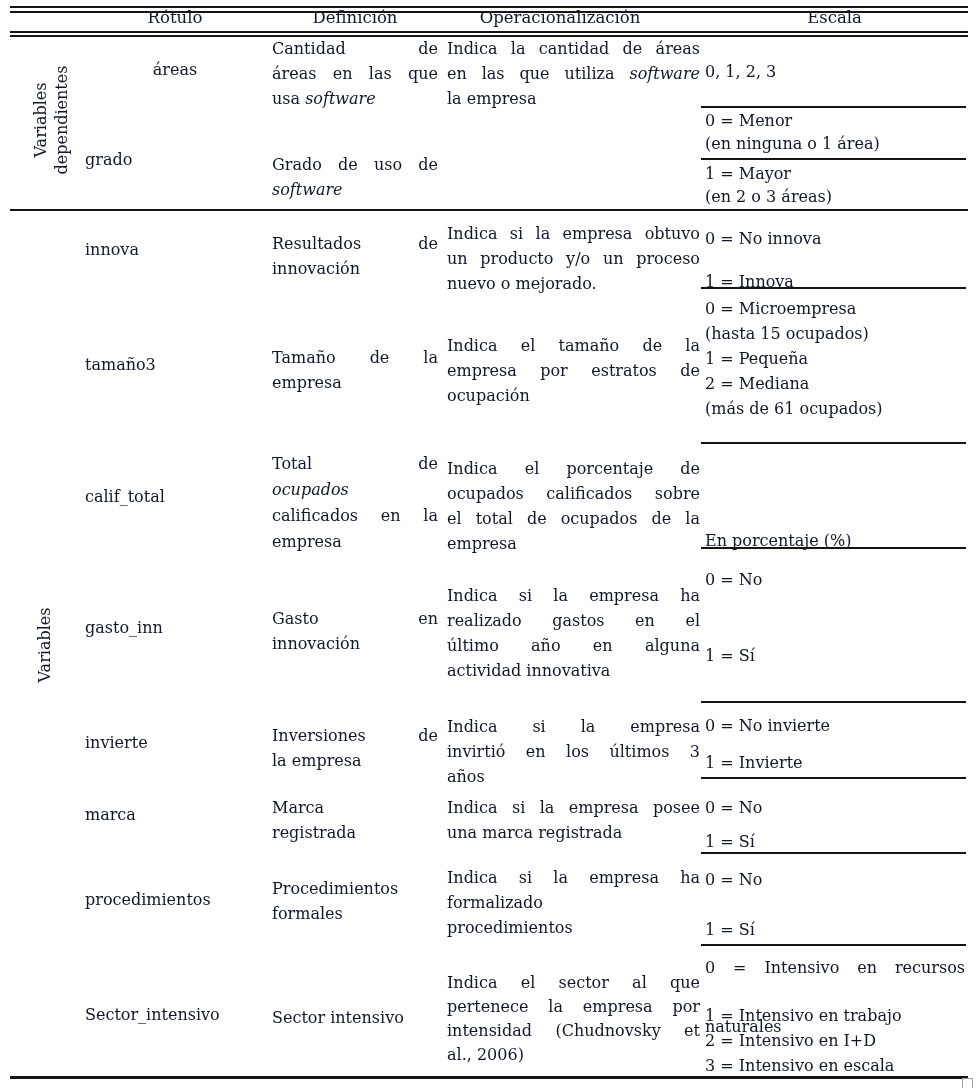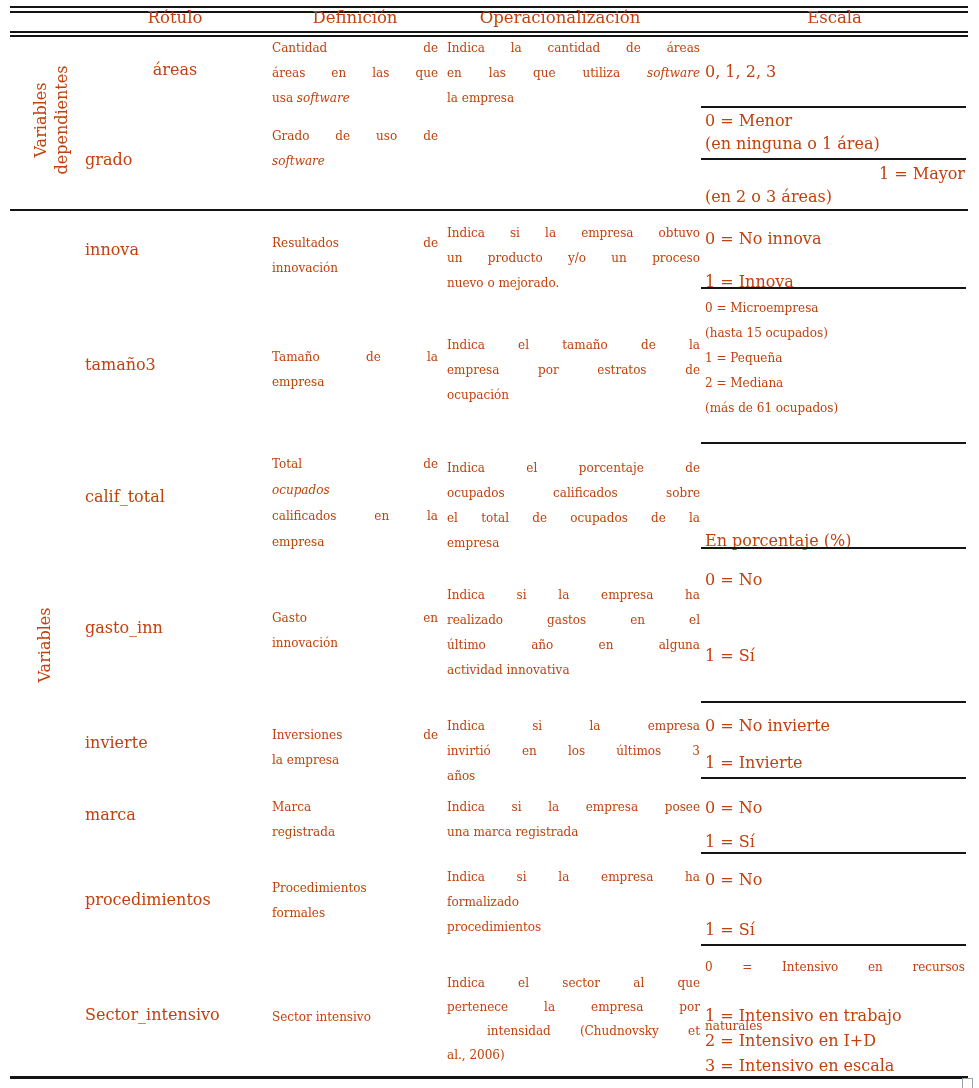--- a/index.html
+++ b/index.html
@@ -1,22 +1,22 @@
 <!DOCTYPE html>
 <html><head>
 <meta charset="utf-8">
 <style>
   html,body{margin:0;padding:0;background:#ffffff;}
   #canvas{position:relative;width:979px;height:1088px;background:#ffffff;overflow:hidden;
-          font-family:"DejaVu Serif", serif;color:#c2410c;}
+          font-family:"DejaVu Serif", serif;color:#0f172a;}
   .rule{position:absolute;background:#141414;}
   .escrule{position:absolute;background:#141414;left:701px;width:265px;height:2px;}
   .hdr{position:absolute;top:8px;font-size:16.5px;text-align:center;}
   .rot{position:absolute;left:85px;width:180px;font-size:16px;}
-  .par{position:absolute;font-size:12px;}
+  .par{position:absolute;font-size:16px;}
   .par .ln{line-height:25px;text-align:justify;}
   .ln.j{text-align-last:justify;}
   .ln.l{text-align-last:left;}
   .defp{left:272px;width:166px;}
   .operp{left:447px;width:253px;}
   .escp{left:705px;width:260px;}
   .escitem{position:absolute;left:705px;width:260px;font-size:16px;line-height:20px;}
   .vlabel{position:absolute;font-size:16px;text-align:center;line-height:21px;
           transform:rotate(-90deg);transform-origin:center center;}
   .artifact{position:absolute;left:962px;top:1078px;width:9px;height:9px;
@@ -55,27 +55,27 @@
     <div class="ln j">Indica la cantidad de áreas</div>
     <div class="ln j">en las que utiliza <i>software</i></div>
     <div class="ln l">la empresa</div>
   </div>
   <div class="escitem" style="top:62px;">0, 1, 2, 3</div>
 
   <div class="escrule" style="top:106px;"></div>
   <div class="escrule" style="top:158px;"></div>
 
   <div class="rot" style="top:150px;">grado</div>
-  <div class="par defp" style="top:124px;">
+  <div class="par defp" style="top:152px;">
     <div class="ln j">Grado de uso de</div>
     <div class="ln l"><i>software</i></div>
   </div>
   <div class="escitem" style="top:111px;">0 = Menor</div>
   <div class="escitem" style="top:134px;">(en ninguna o 1 área)</div>
-  <div class="escitem" style="top:164px;text-align:right;">1 = Mayor</div>
+  <div class="escitem" style="top:164px;">1 = Mayor</div>
   <div class="escitem" style="top:187px;">(en 2 o 3 áreas)</div>
 
   <div class="rule" style="left:10px;top:209px;width:958px;height:2px;"></div>
 
   <div class="rot" style="top:240px;">innova</div>
   <div class="par defp" style="top:231px;">
     <div class="ln j">Resultados de</div>
     <div class="ln l">innovación</div>
   </div>
   <div class="par operp" style="top:221px;">
@@ -185,21 +185,21 @@
 
   <div class="escrule" style="top:944px;"></div>
 
   <div class="rot" style="top:1005px;">Sector_intensivo</div>
   <div class="par defp" style="top:1005px;">
     <div class="ln l">Sector intensivo</div>
   </div>
   <div class="par operp" style="top:971px;line-height:24px;">
     <div class="ln j" style="line-height:24px;">Indica el sector al que</div>
     <div class="ln j" style="line-height:24px;">pertenece la empresa por</div>
-    <div class="ln j" style="line-height:24px;margin-left:40px;">intensidad (Chudnovsky et</div>
+    <div class="ln j" style="line-height:24px;">intensidad (Chudnovsky et</div>
     <div class="ln l" style="line-height:24px;">al., 2006)</div>
   </div>
   <div class="par escp" style="top:956px;">
     <div class="ln j" style="line-height:23px;">0 = Intensivo en recursos</div>
     <div class="ln l" style="line-height:23px;margin-top:36px;">naturales</div>
   </div>
   <div class="escitem" style="top:1006px;">1 = Intensivo en trabajo</div>
   <div class="escitem" style="top:1031px;">2 = Intensivo en I+D</div>
   <div class="escitem" style="top:1056px;">3 = Intensivo en escala</div>
 

